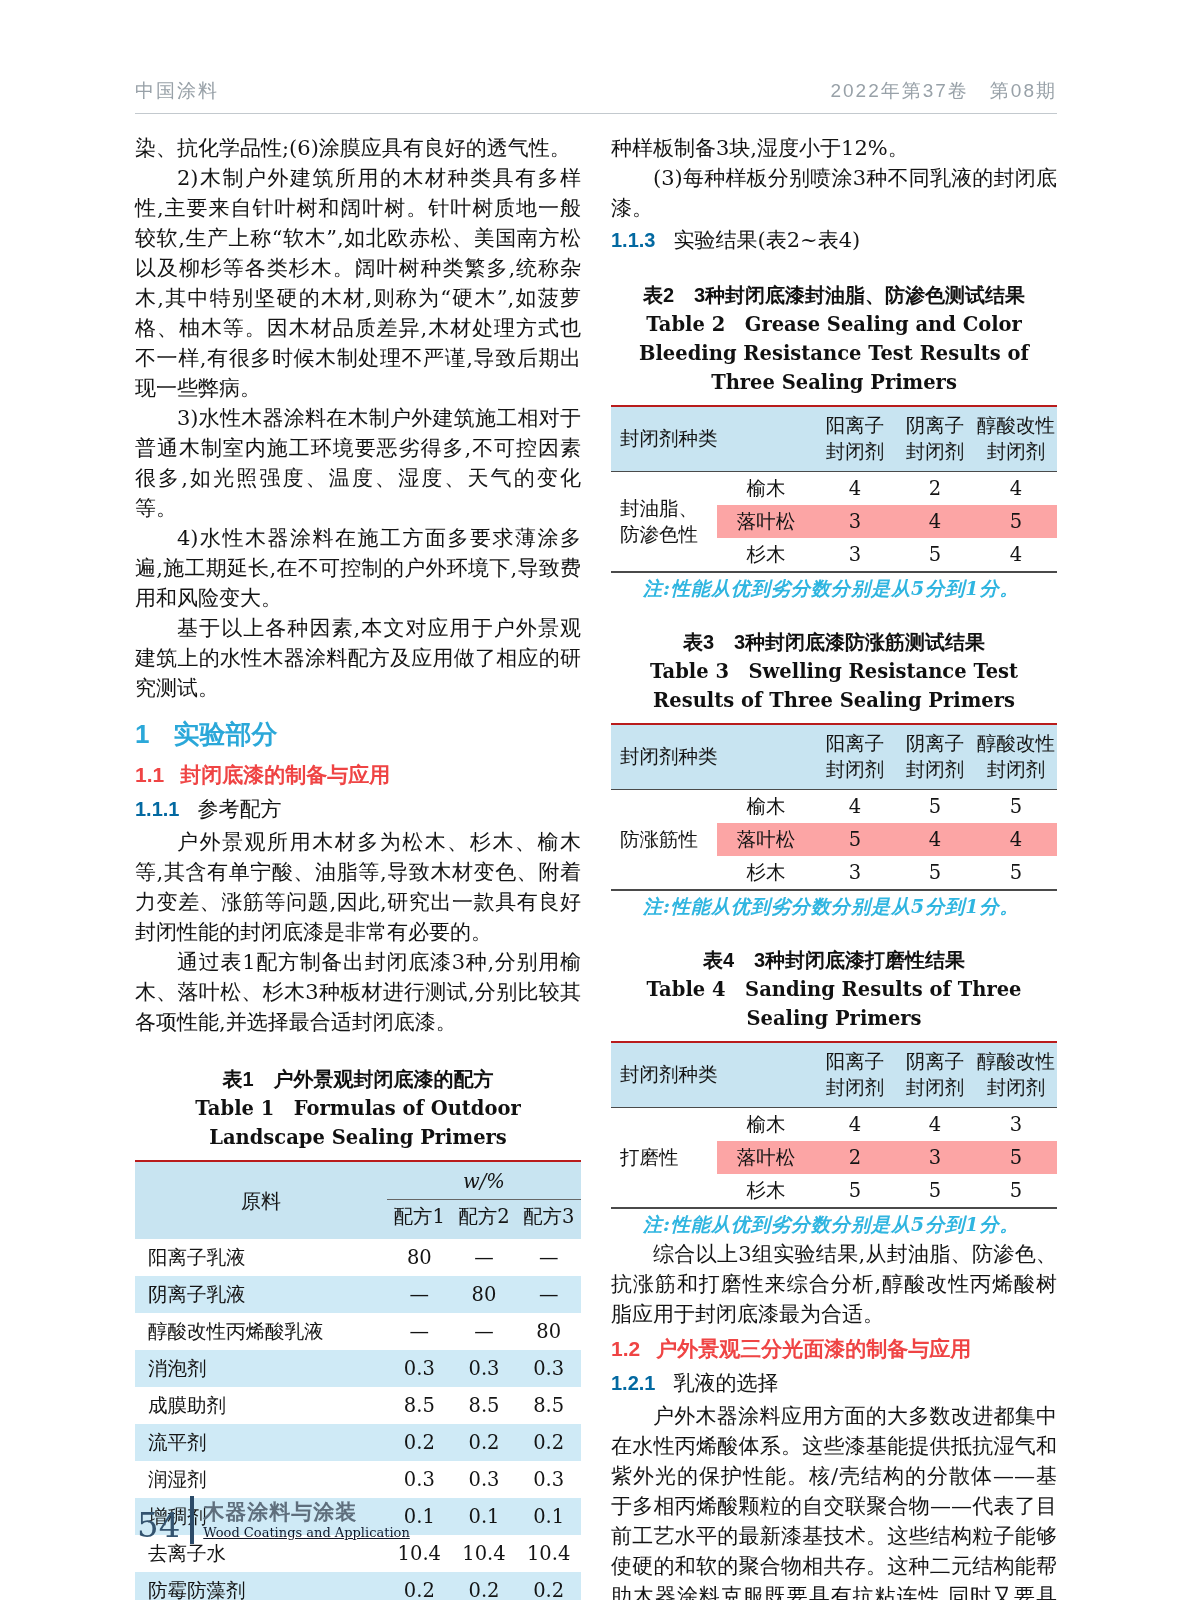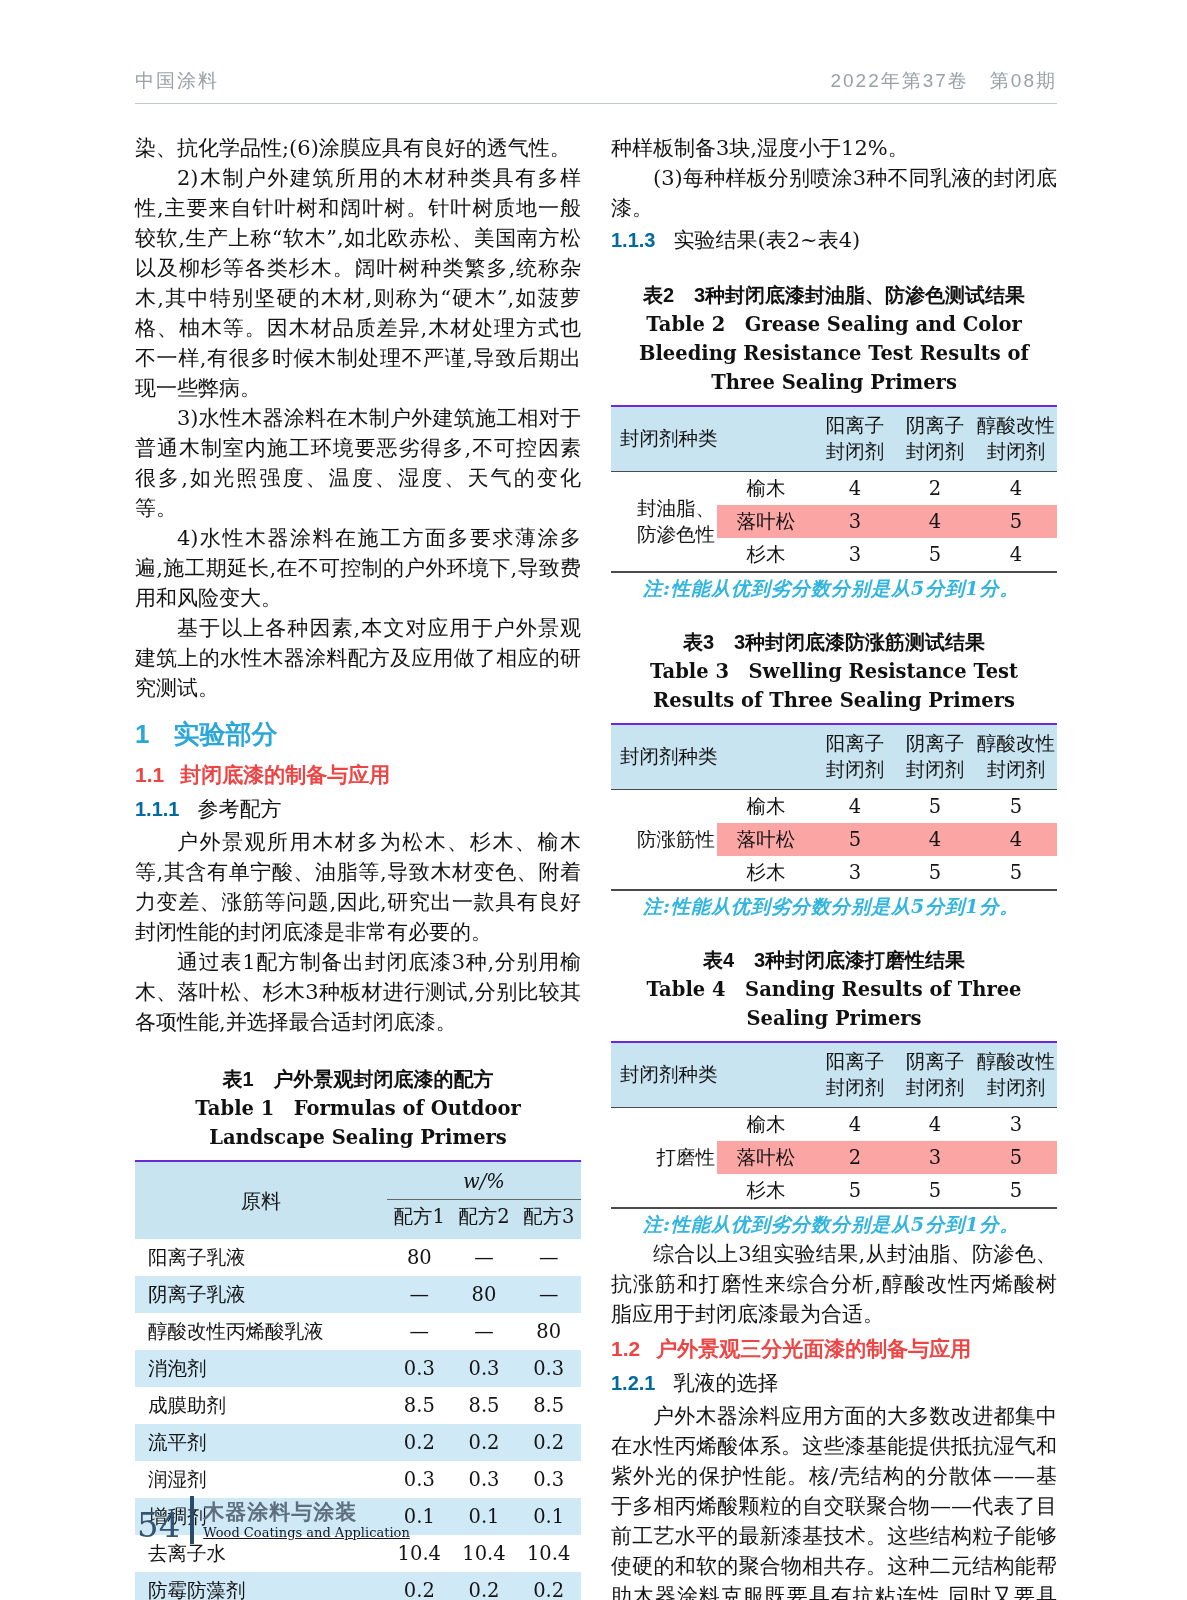--- a/index.html
+++ b/index.html
@@ -1,20 +1,20 @@
 <!DOCTYPE html>
 <html><head>
 <meta charset="utf-8">
 <style>
   html,body { margin:0; padding:0; background:#ffffff; }
   .page { position:relative; width:1187px; height:1600px; background:#ffffff; overflow:hidden;
           font-family:"DejaVu Serif","Liberation Serif",serif; color:#141414; }
 
   
-  .page-header { position:absolute; top:68px; left:135px; width:922px;
+  .page-header { position:absolute; top:78px; left:135px; width:922px;
                  display:flex; justify-content:space-between; align-items:flex-end;
                  padding-bottom:9px; border-bottom:1px solid #c3c9ce;
                  font-family:"Liberation Sans",sans-serif; font-size:19px; color:#98a1a8; letter-spacing:2px; }
 
   
   .columns { position:absolute; top:133px; left:135px; width:922px; display:flex; gap:30px; }
   .col { width:446px; font-size:21px; line-height:30px; text-align:justify; }
   .col p { margin:0; }
   .ind { text-indent:2em; }
 
@@ -31,39 +31,39 @@
   .h3 .ttl { font-size:21px; color:#141414; }
 
   
   .tbl-title-cn { text-align:center; font-family:"Liberation Sans",sans-serif; font-weight:bold;
                   font-size:20px; line-height:29px; color:#111; text-indent:0; }
   .tbl-title-en { text-align:center; font-weight:bold; font-size:19.5px; line-height:29px;
                   color:#111; text-indent:0; padding:0 2px; }
 
   
   table { border-collapse:collapse; width:100%; }
-  .dt { border-top:2px solid #6d28d9; border-bottom:2px solid #4a4a4a; font-size:19.5px; margin-top:8px; }
+  .dt { border-top:2px solid #b91c1c; border-bottom:2px solid #4a4a4a; font-size:19.5px; margin-top:8px; }
   .dt th { font-weight:normal; }
 
   
   .t1 thead th { background:#C8E4F1; }
   .t1 .t1-mat { width:250px; text-align:center; font-size:20px;margin-left:38px; }
   .t1 .t1-w   { text-align:center; font-style:italic; border-bottom:1px solid #666; padding:5px 0 2px; }
   .t1 .t1-f   { text-align:center; padding:2px 0 7px; }
   .t1 tbody td { padding:3.5px 0; text-align:center; }
   .t1 tbody td:first-child { text-align:left; padding-left:13px; }
   .t1 tbody tr:nth-child(even) { background:#CFEAF6; }
 
   
   .tbl-block { margin-top:25px; }
   .rt thead th { background:#C8E4F1; border-bottom:1.5px solid #4a4a4a; padding:6px 2px;
                  text-align:center; line-height:26px; vertical-align:middle; }
   .rt thead .rt-kind { text-align:left; padding-left:9px; }
   .rt tbody td { text-align:center; padding:3.5px 2px; line-height:26px; }
-  .rt .rt-group { text-align:right; padding-left:9px;margin-top:9px; }
+  .rt .rt-group { text-align:left; padding-left:9px;margin-top:9px; }
   .rt tbody tr.alt td { background:#fca5a5; }
 
   .note { font-style:italic; font-weight:bold; color:#2FB5E0; font-size:19px;
           margin:7px 0 0; padding-left:32px; letter-spacing:1px; text-align:left; text-indent:0; }
 
   .sp-t1 { margin-top:28px; }
   .sp-par { margin-top:26px; }
 
   
   .footer { position:absolute; left:137px; top:1496px; display:flex; align-items:center; }

